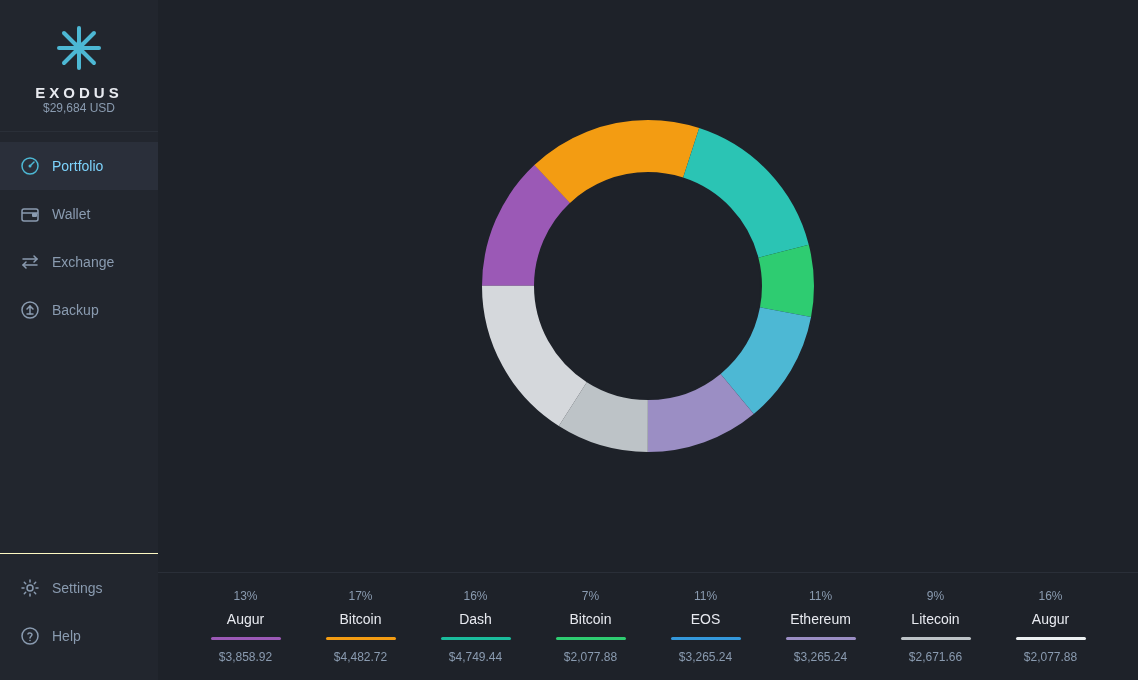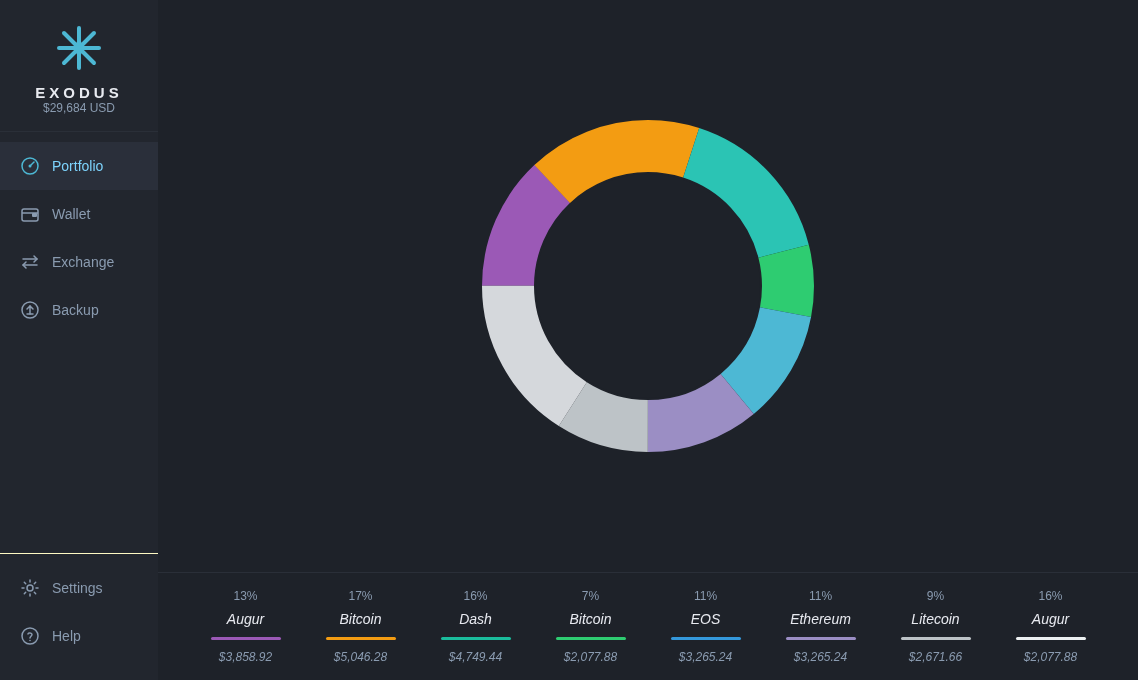--- a/index.html
+++ b/index.html
@@ -152,34 +152,32 @@
 
     .legend-pct {
       font-size: 12px;
       color: #8a9bb0;
     }
 
     .legend-name {
       font-size: 14px;
       color: #e8eaf0;
       font-weight: 500;
-      font-style: italic;
     }
 
     .legend-bar {
       width: 70px;
       height: 3px;
       border-radius: 2px;
       margin: 2px 0;
     }
 
     .legend-value {
       font-size: 12px;
       color: #8a9bb0;
-      font-style: italic;
     }
   </style>
 </head>
 <body>
 
 <aside class="sidebar">
   <div class="sidebar-logo">
     
     <svg class="logo-icon" viewBox="0 0 48 48">
       <g fill="none">
@@ -293,21 +291,21 @@
   <div class="legend-item">
       <span class="legend-pct">13%</span>
       <span class="legend-name">Augur</span>
       <div class="legend-bar" style="background:#9b59b6"></div>
       <span class="legend-value">$3,858.92</span>
     </div>
       <div class="legend-item">
       <span class="legend-pct">17%</span>
       <span class="legend-name">Bitcoin</span>
       <div class="legend-bar" style="background:#f39c12"></div>
-      <span class="legend-value">$5,046.28</span>
+      <span class="legend-value">$4,482.72</span>
     </div>
       <div class="legend-item">
       <span class="legend-pct">16%</span>
       <span class="legend-name">Dash</span>
       <div class="legend-bar" style="background:#1abc9c"></div>
       <span class="legend-value">$4,749.44</span>
     </div>
       <div class="legend-item">
       <span class="legend-pct">7%</span>
       <span class="legend-name">Bitcoin</span>

